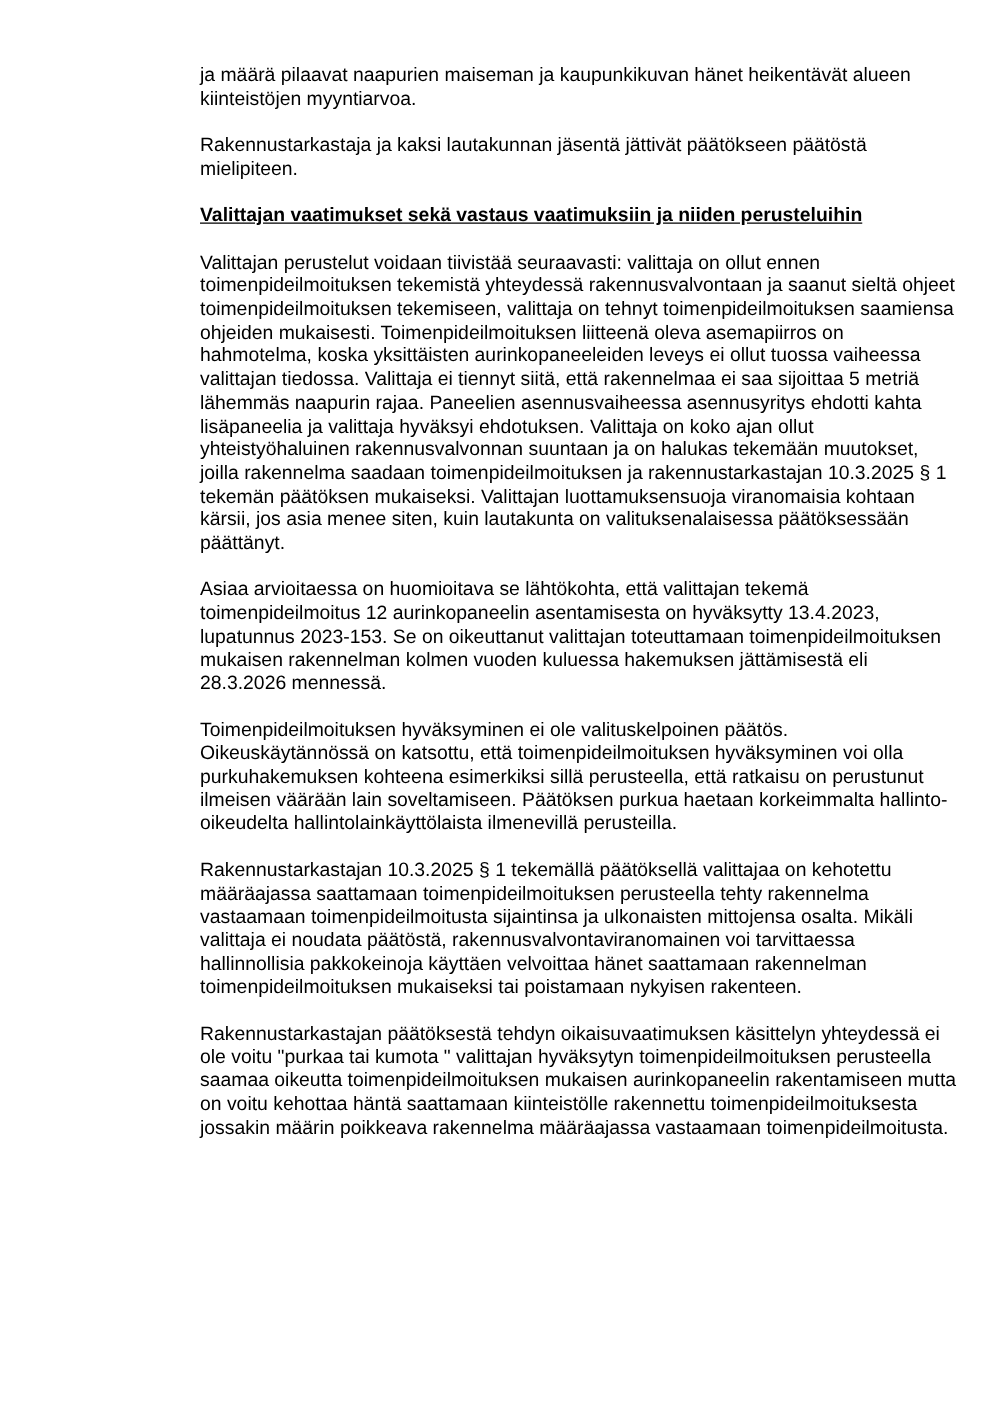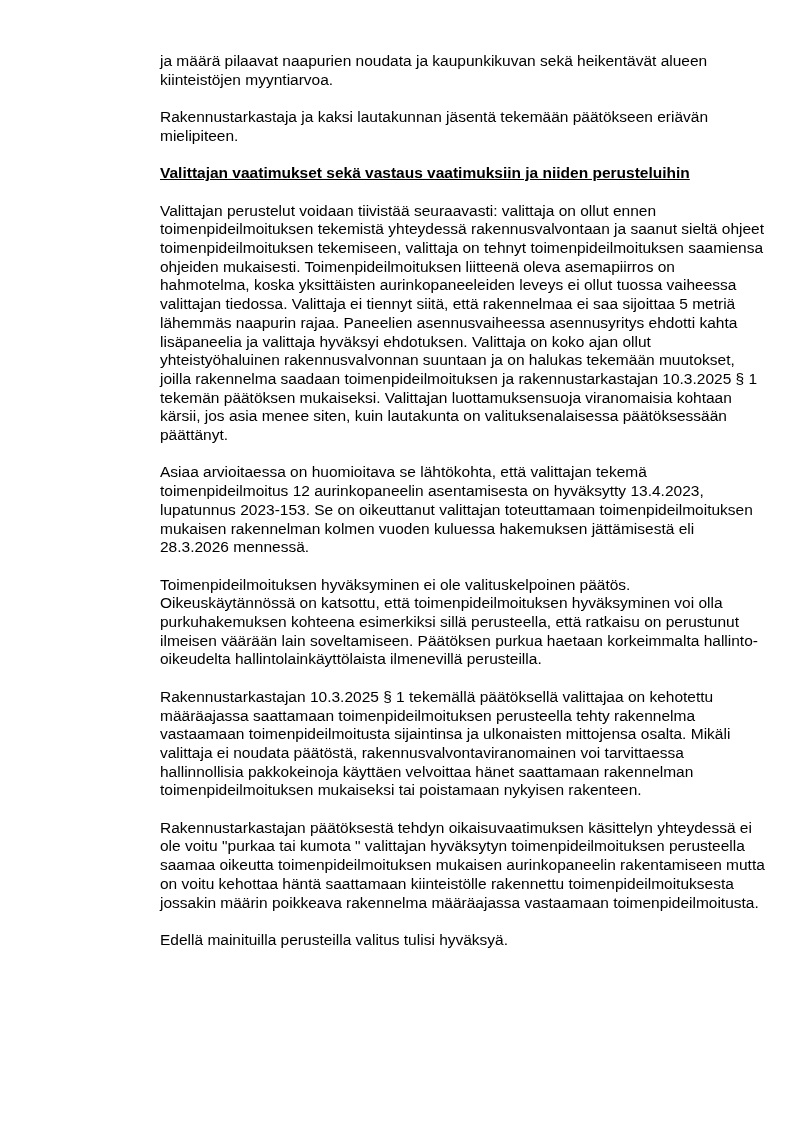--- a/index.html
+++ b/index.html
@@ -36,24 +36,24 @@
     white-space: pre;
     text-decoration: underline;
   }
 </style>
 </head>
 <body>
 
 <div class="page">
   <div class="content">
 
-    <p class="para">ja määrä pilaavat naapurien noudata ja kaupunkikuvan sekä heikentävät alueen
+    <p class="para">ja määrä pilaavat naapurien maiseman ja kaupunkikuvan hänet heikentävät alueen
 kiinteistöjen myyntiarvoa.</p>
 
-    <p class="para">Rakennustarkastaja ja kaksi lautakunnan jäsentä tekemään päätökseen eriävän
+    <p class="para">Rakennustarkastaja ja kaksi lautakunnan jäsentä jättivät päätökseen päätöstä
 mielipiteen.</p>
 
     <div class="heading">Valittajan vaatimukset sekä vastaus vaatimuksiin ja niiden perusteluihin</div>
 
 
     <p class="para">Valittajan perustelut voidaan tiivistää seuraavasti: valittaja on ollut ennen
 toimenpideilmoituksen tekemistä yhteydessä rakennusvalvontaan ja saanut sieltä ohjeet
 toimenpideilmoituksen tekemiseen, valittaja on tehnyt toimenpideilmoituksen saamiensa
 ohjeiden mukaisesti. Toimenpideilmoituksen liitteenä oleva asemapiirros on
 hahmotelma, koska yksittäisten aurinkopaneeleiden leveys ei ollut tuossa vaiheessa
@@ -84,16 +84,15 @@
 valittaja ei noudata päätöstä, rakennusvalvontaviranomainen voi tarvittaessa
 hallinnollisia pakkokeinoja käyttäen velvoittaa hänet saattamaan rakennelman
 toimenpideilmoituksen mukaiseksi tai poistamaan nykyisen rakenteen.</p>
 
     <p class="para">Rakennustarkastajan päätöksestä tehdyn oikaisuvaatimuksen käsittelyn yhteydessä ei
 ole voitu "purkaa tai kumota " valittajan hyväksytyn toimenpideilmoituksen perusteella
 saamaa oikeutta toimenpideilmoituksen mukaisen aurinkopaneelin rakentamiseen mutta
 on voitu kehottaa häntä saattamaan kiinteistölle rakennettu toimenpideilmoituksesta
 jossakin määrin poikkeava rakennelma määräajassa vastaamaan toimenpideilmoitusta.</p>
 
-    <p class="para">Edellä mainituilla perusteilla valitus tulisi hyväksyä.</p>
 
   </div>
 </div>
 
 </body></html>

